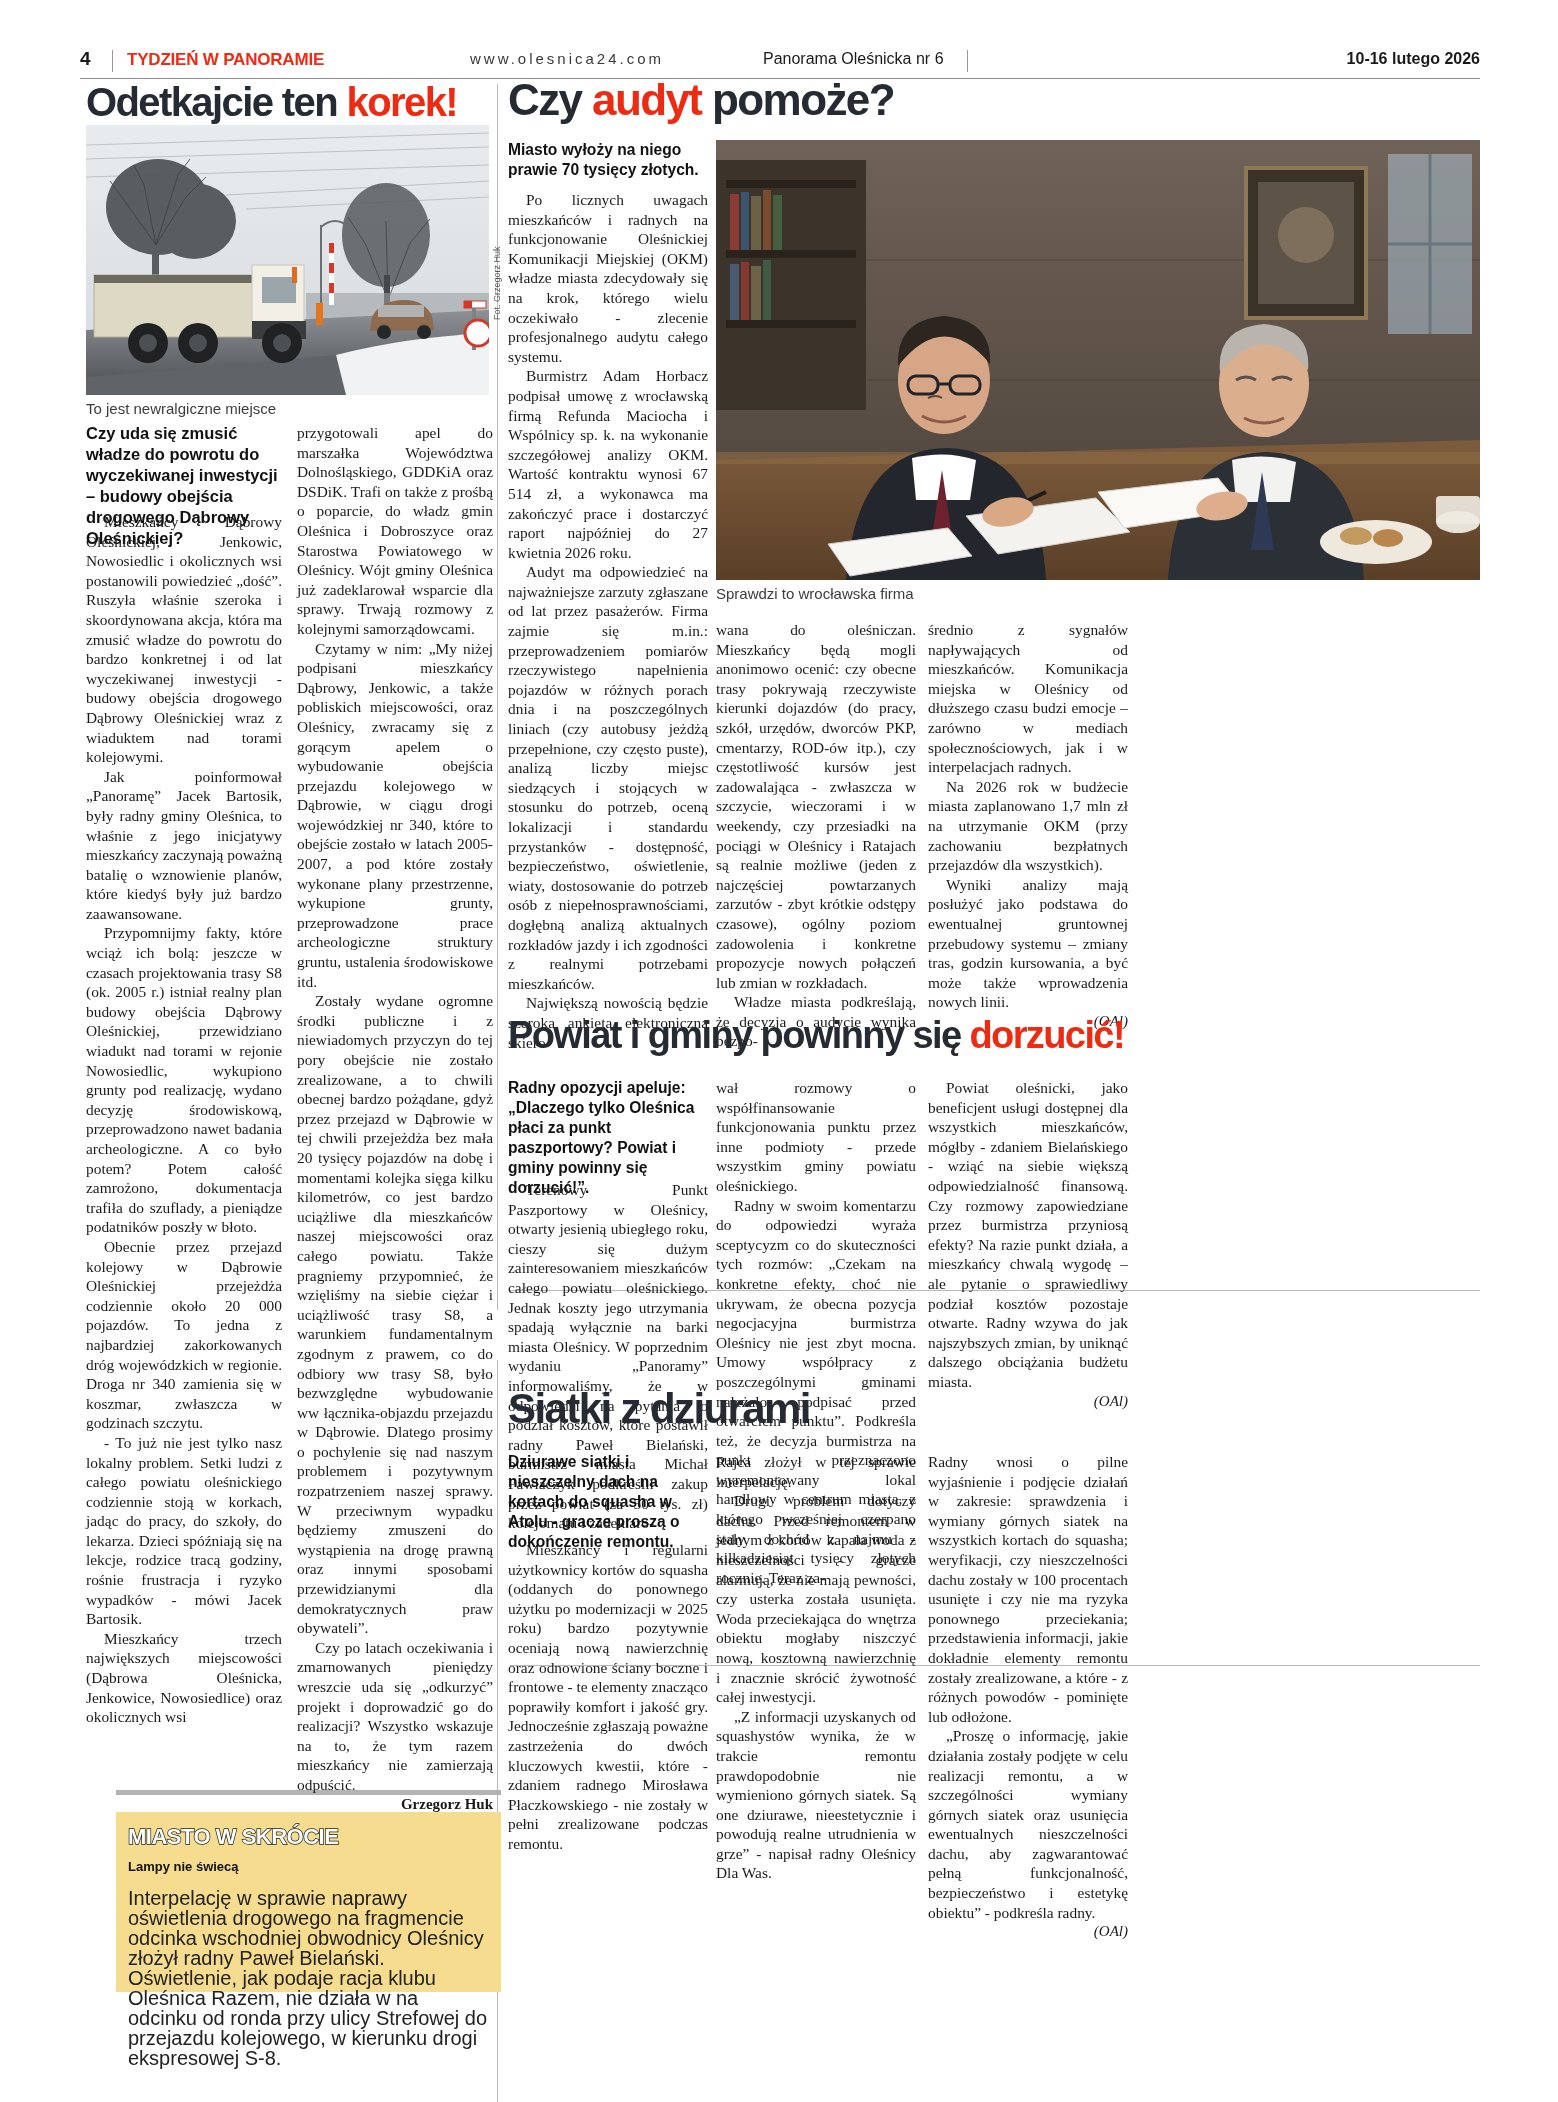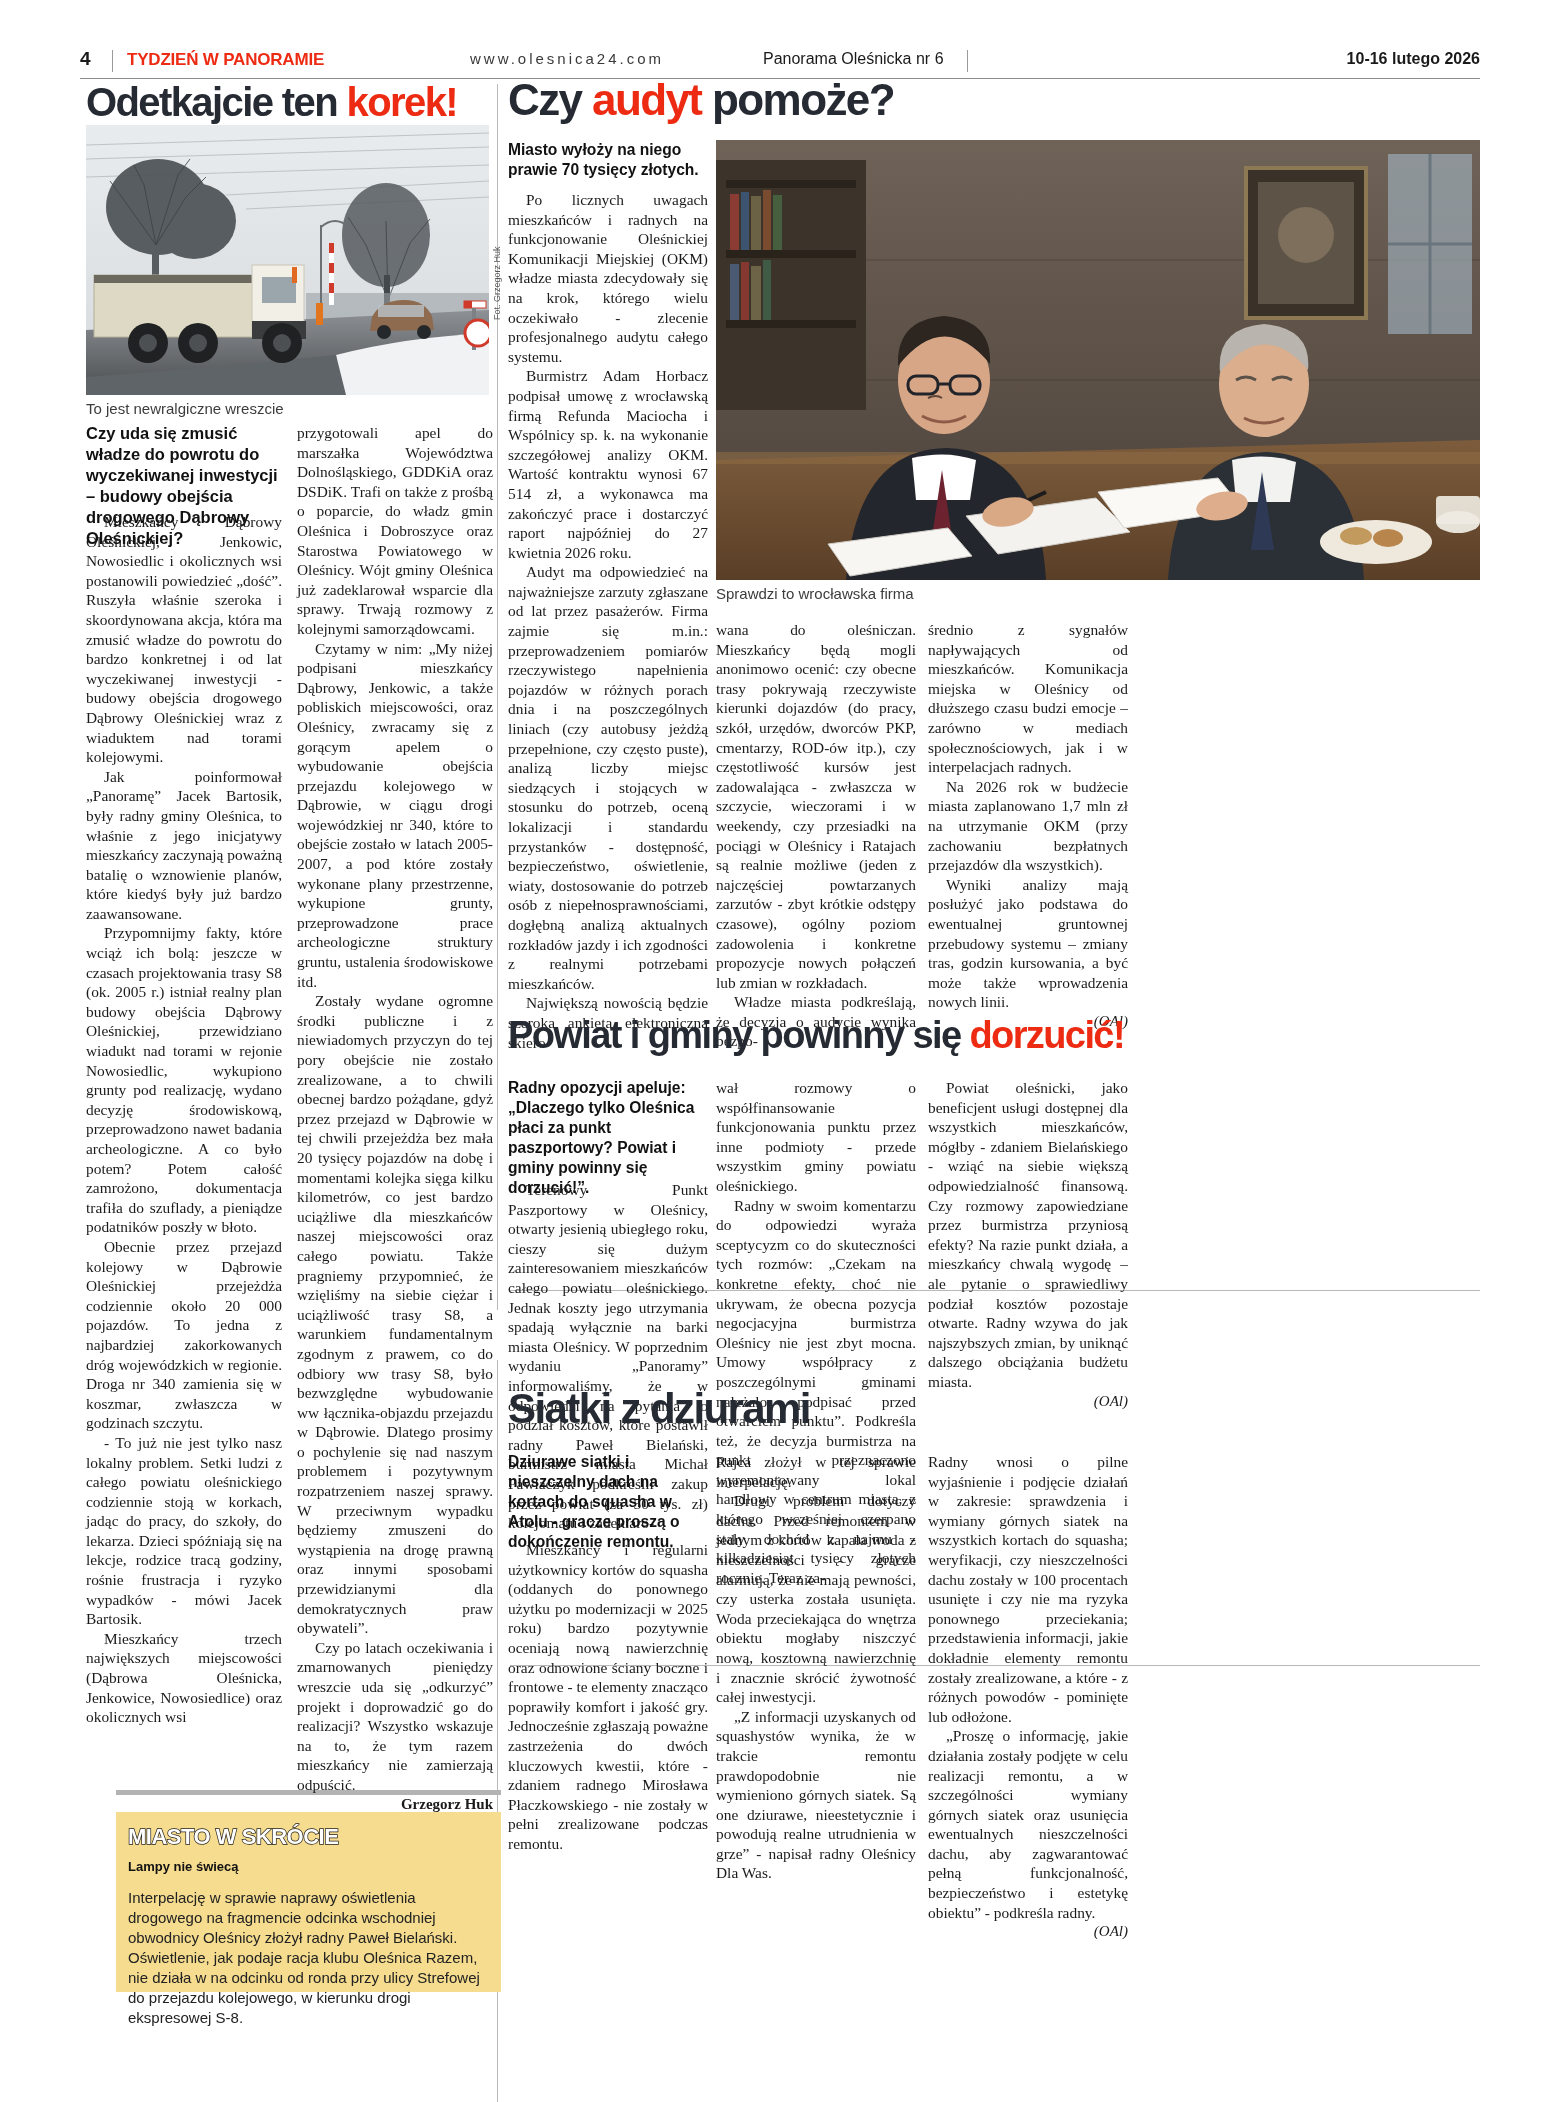--- a/index.html
+++ b/index.html
@@ -53,21 +53,21 @@
   .photo{position:absolute;overflow:hidden;background:#cfd4d8;}
   .credit{position:absolute;font-family:"Liberation Sans",sans-serif;font-size:9px;color:#555;
           transform:rotate(-90deg);transform-origin:left top;white-space:nowrap;}
 
   
   .ybox{position:absolute;background:#F5DC8E;}
   .ybox-title{font-family:"Liberation Sans",sans-serif;font-weight:bold;font-size:22px;
       color:#ffffff;letter-spacing:-0.5px;
       -webkit-text-stroke:1.4px #1a1a1a;paint-order:stroke fill;}
   .ybox-sub{font-family:"Liberation Sans",sans-serif;font-weight:bold;font-size:13px;color:#111;}
-  .ybox-body{font-family:"Liberation Sans",sans-serif;font-size:15px;line-height:20px;color:#222;}
+  .ybox-body{font-family:"Liberation Sans",sans-serif;font-size:20px;line-height:20px;color:#222;}
 </style>
 </head>
 <body>
 
 <div class="page">
 
   <div class="masthead">
     <div class="mh-row">
       <div class="mh-pageno">4</div>
       <div class="mh-vrule"></div>
@@ -176,21 +176,21 @@
         <rect x="378" y="176" width="8" height="7" fill="#cf3a2a"></rect>
         <rect x="386" y="183" width="4" height="42" fill="#7c8185"></rect>
         <circle cx="392" cy="208" r="13" fill="#ffffff" stroke="#cf3a2a" stroke-width="3"></circle>
       </g>
 
       <rect x="230" y="178" width="7" height="22" fill="#e2761f"></rect>
     </svg>
   </div>
   <div class="credit" style="left:492px;top:320px;">Fot. Grzegorz Huk</div>
 
-  <div class="caption" style="position:absolute;left:86px;top:400px;width:403px;">To jest newralgiczne wreszcie</div>
+  <div class="caption" style="position:absolute;left:86px;top:400px;width:403px;">To jest newralgiczne miejsce</div>
 
   <div class="lead" style="position:absolute;left:86px;top:423px;width:196px;">Czy uda się  zmusić władze do powrotu do wyczekiwanej inwestycji – budowy obejścia drogowego Dąbrowy Oleśnickiej?</div>
 
   <div class="col" style="left:86px;top:512px;width:196px;">
     <p>Mieszkańcy Dąbrowy Oleśnickiej, Jenkowic, Nowosiedlic i okolicznych wsi postanowili powiedzieć „dość”. Ruszyła właśnie szeroka i skoordynowana akcja, która ma zmusić władze do powrotu do bardzo konkretnej i od lat wyczekiwanej inwestycji - budowy obejścia drogowego Dąbrowy Oleśnickiej wraz z wiaduktem nad torami kolejowymi.</p>
     <p>Jak poinformował „Panoramę” Jacek Bartosik, były radny gminy Oleśnica, to właśnie z jego inicjatywy mieszkańcy zaczynają poważną batalię o wznowienie planów, które kiedyś były już bardzo zaawansowane.</p>
     <p>Przypomnijmy fakty, które wciąż ich bolą: jeszcze w czasach projektowania trasy S8 (ok. 2005 r.) istniał realny plan budowy obejścia Dąbrowy Oleśnickiej, przewidziano wiadukt nad torami w rejonie Nowosiedlic, wykupiono grunty pod realizację, wydano decyzję środowiskową, przeprowadzono nawet badania archeologiczne. A co było potem? Potem całość zamrożono, dokumentacja trafiła do szuflady, a pieniądze podatników poszły w błoto.</p>
     <p>Obecnie przez przejazd kolejowy w Dąbrowie Oleśnickiej przejeżdża codziennie około 20 000 pojazdów. To jedna z najbardziej zakorkowanych dróg wojewódzkich w regionie. Droga nr 340 zamienia się w koszmar, zwłaszcza w godzinach szczytu.</p>
     <p>- To już nie jest tylko nasz lokalny problem. Setki ludzi z całego powiatu oleśnickiego codziennie stoją w korkach, jadąc do pracy, do szkoły, do lekarza. Dzieci spóźniają się na lekcje, rodzice tracą godziny, rośnie frustracja i ryzyko wypadków - mówi Jacek Bartosik.</p>
     <p>Mieszkańcy trzech największych miejscowości (Dąbrowa Oleśnicka, Jenkowice, Nowosiedlice) oraz okolicznych wsi</p>

